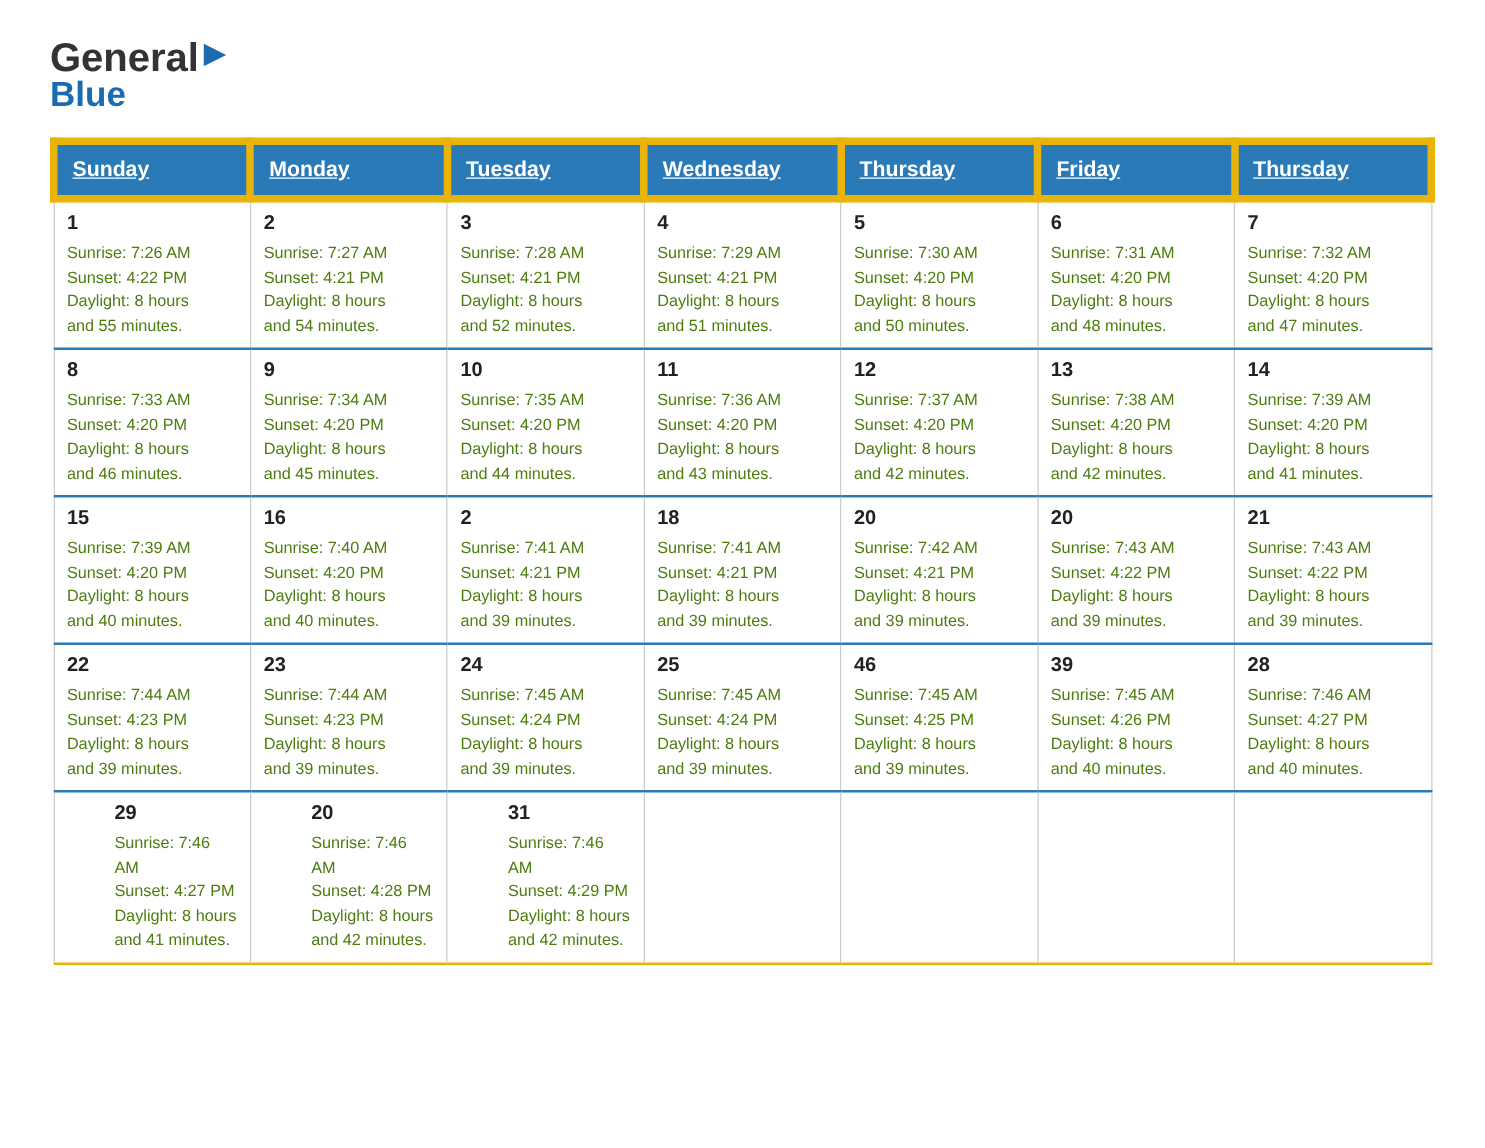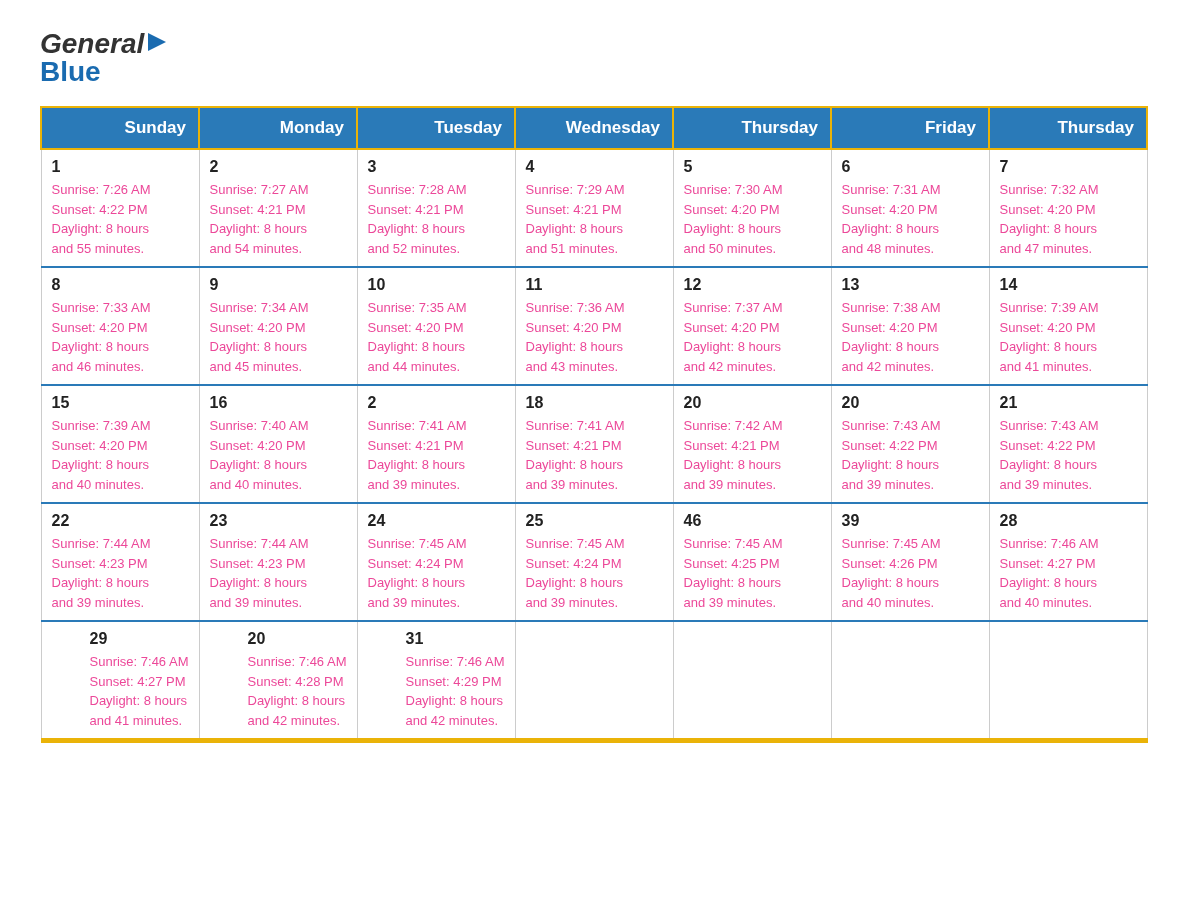--- a/index.html
+++ b/index.html
@@ -15,25 +15,24 @@
       justify-content: space-between;
       align-items: flex-start;
       margin-bottom: 20px;
     }
     .logo {
       display: flex;
       flex-direction: column;
       align-items: flex-start;
     }
     .logo-general {
-      font-size: 28px;
+      font-size: 32px;
       font-weight: bold;
       color: #333;
       line-height: 1;
-      font-style: italic;
     }
     .logo-blue {
       font-size: 28px;
       font-weight: bold;
       color: #1a6bb0;
       line-height: 1;
       text-align: right;
     }
     .logo-row {
       display: flex;
@@ -57,22 +56,23 @@
       width: 100%;
       border-collapse: collapse;
       border: 1px solid #ccc;
     }
     .calendar-table th {
       background-color: #2a7ab8;
       color: #fff;
       font-size: 17px;
       font-weight: bold;
       padding: 10px 12px;
-      text-align: right;
-      border: 2px solid #eab308;
+      text-align: left;
+      border: 6px solid #eab308;
+      text-decoration: underline;
     }
     .calendar-table td {
       vertical-align: top;
       padding: 8px 10px;
       border: 1px solid #ccc;
       border-bottom: 2px solid #2a7ab8;
       font-size: 13px;
       color: #333;
       width: calc(100% / 7);
       min-height: 90px;
@@ -80,27 +80,27 @@
     .day-number {
       font-size: 16px;
       font-weight: bold;
       color: #222;
       margin-bottom: 4px;
       display: block;
     }
     .day-info {
       font-size: 13px;
       line-height: 1.5;
-      color: #ec4899;
+      color: #4d7c0f;
     }
     .empty-cell {
       background: #fff;
     }
     tr:last-child td {
-      border-bottom: 5px solid #eab308;
+      border-bottom: 2px solid #eab308;
       padding-left: 48px;
     }
   </style>
 </head>
 <body>
 
 <div class="header">
   <div class="logo">
     <div class="logo-row">
       <span class="logo-general">General</span>

